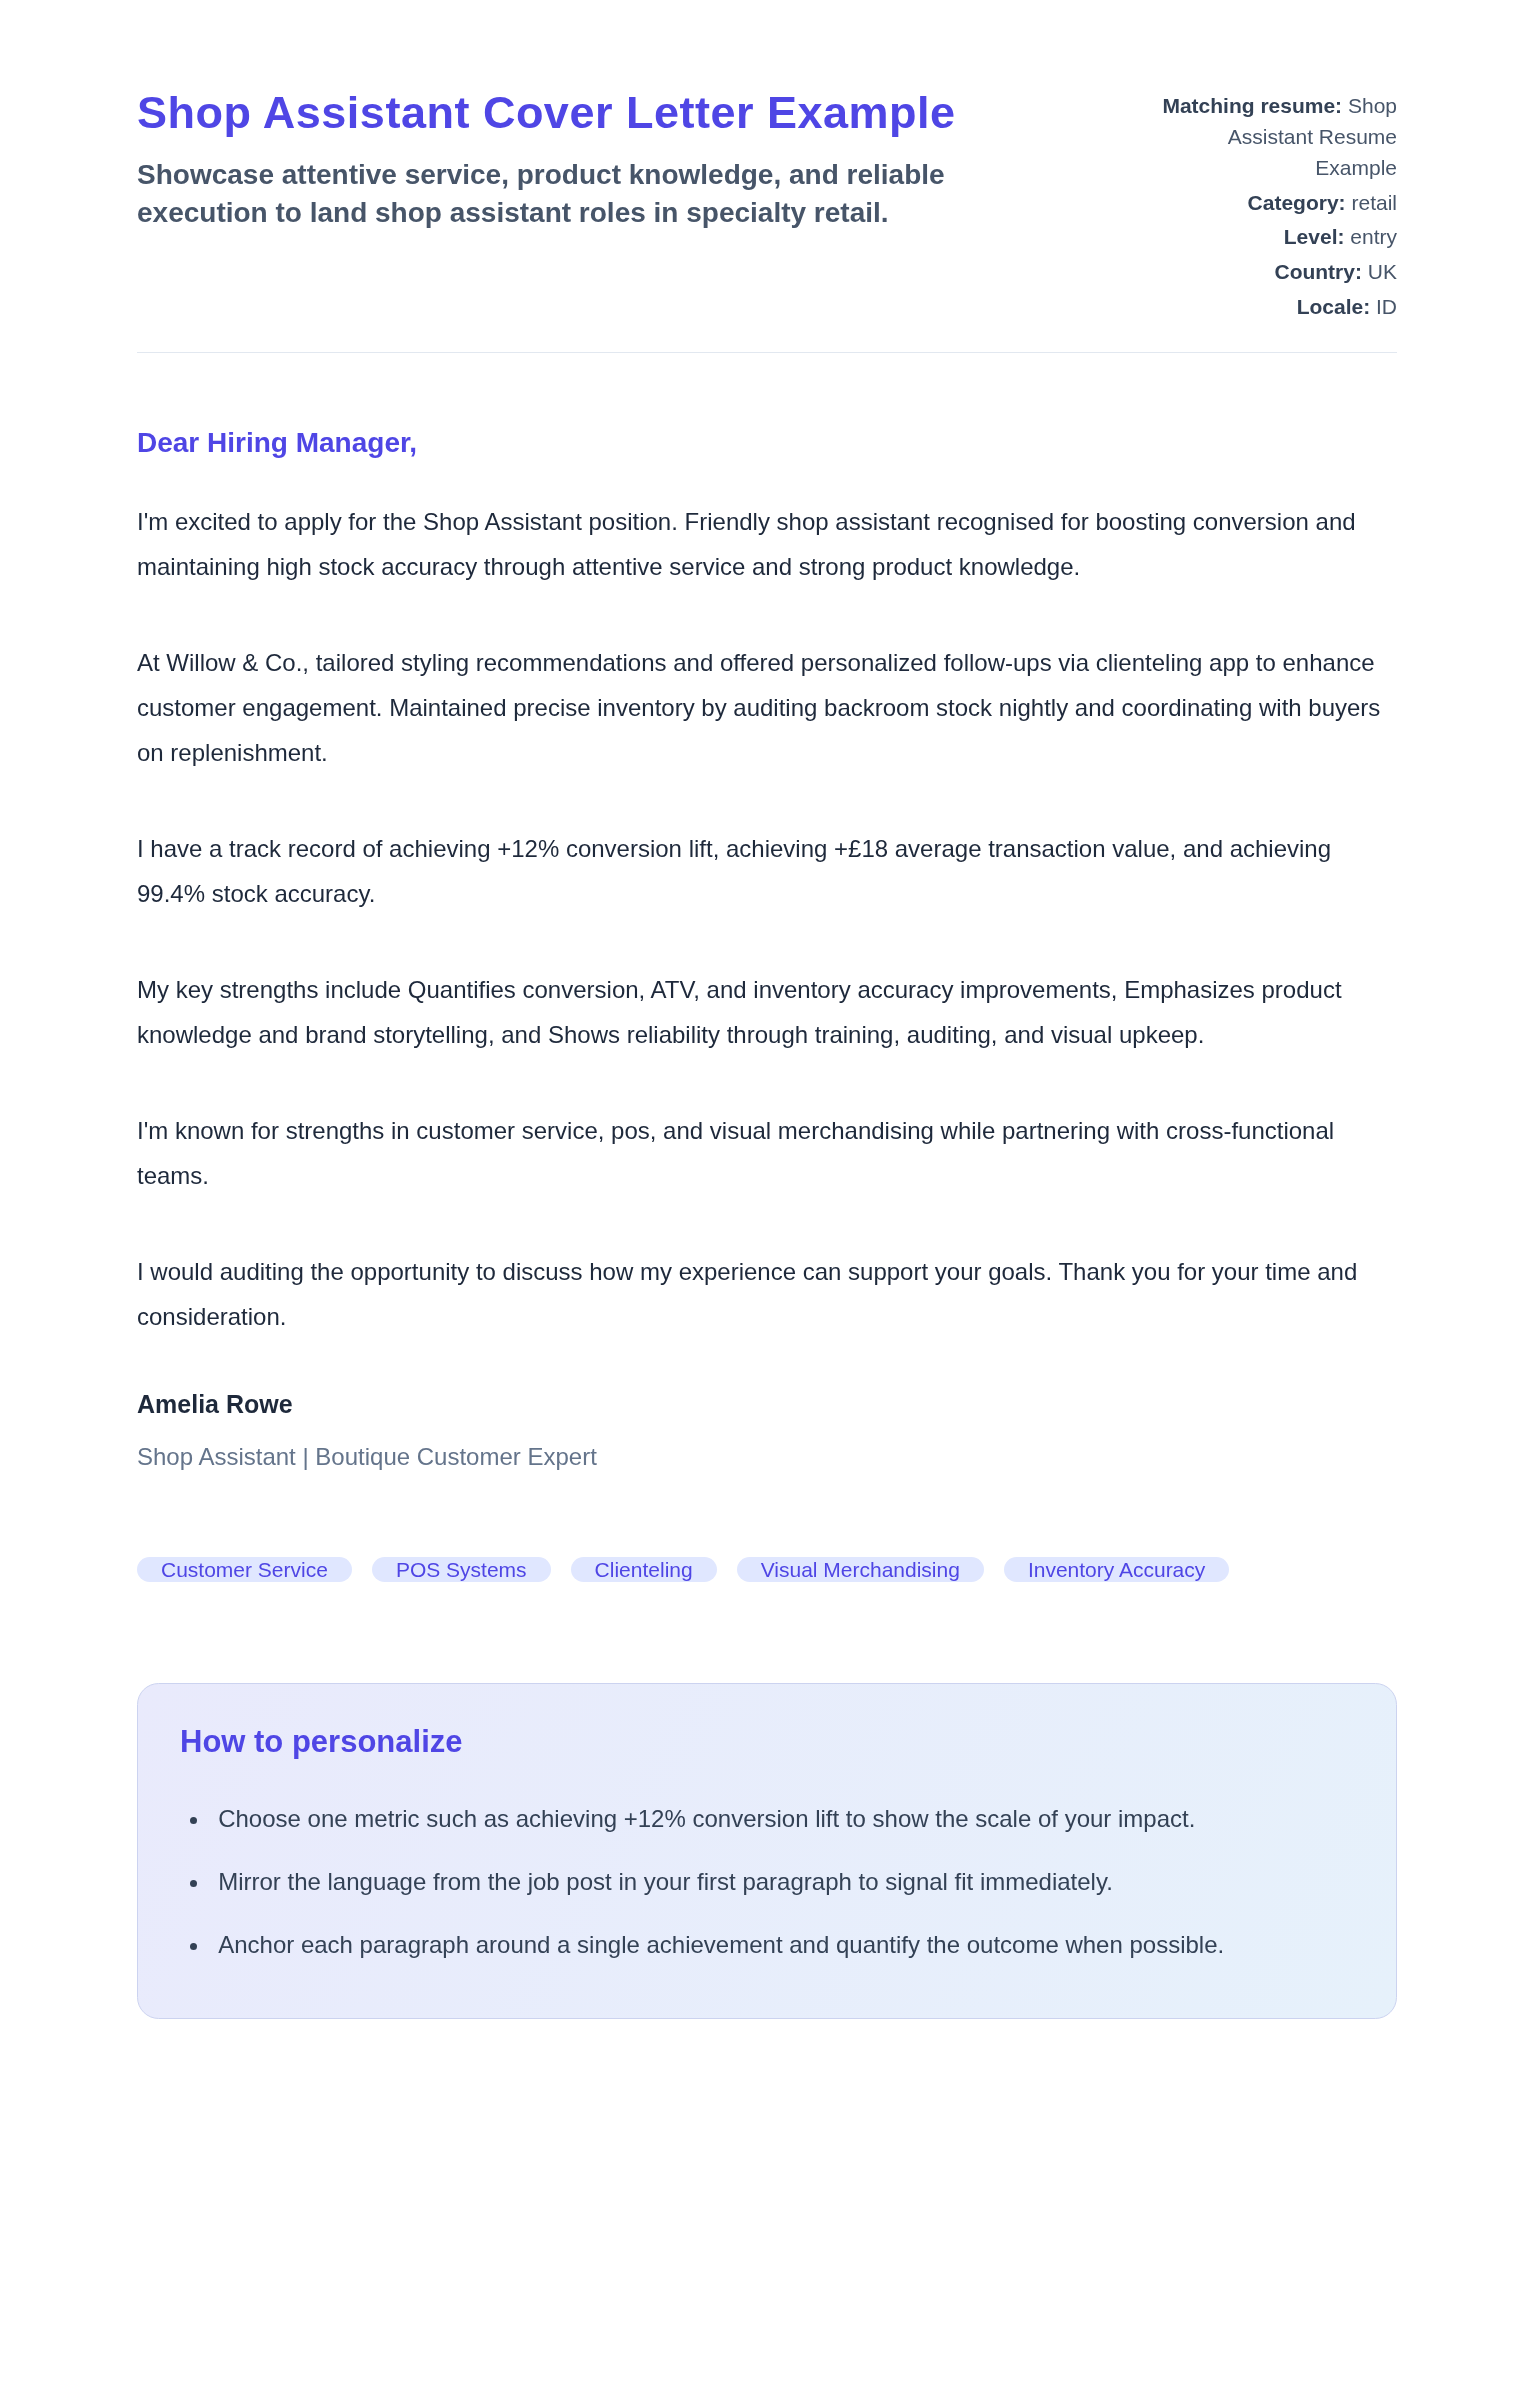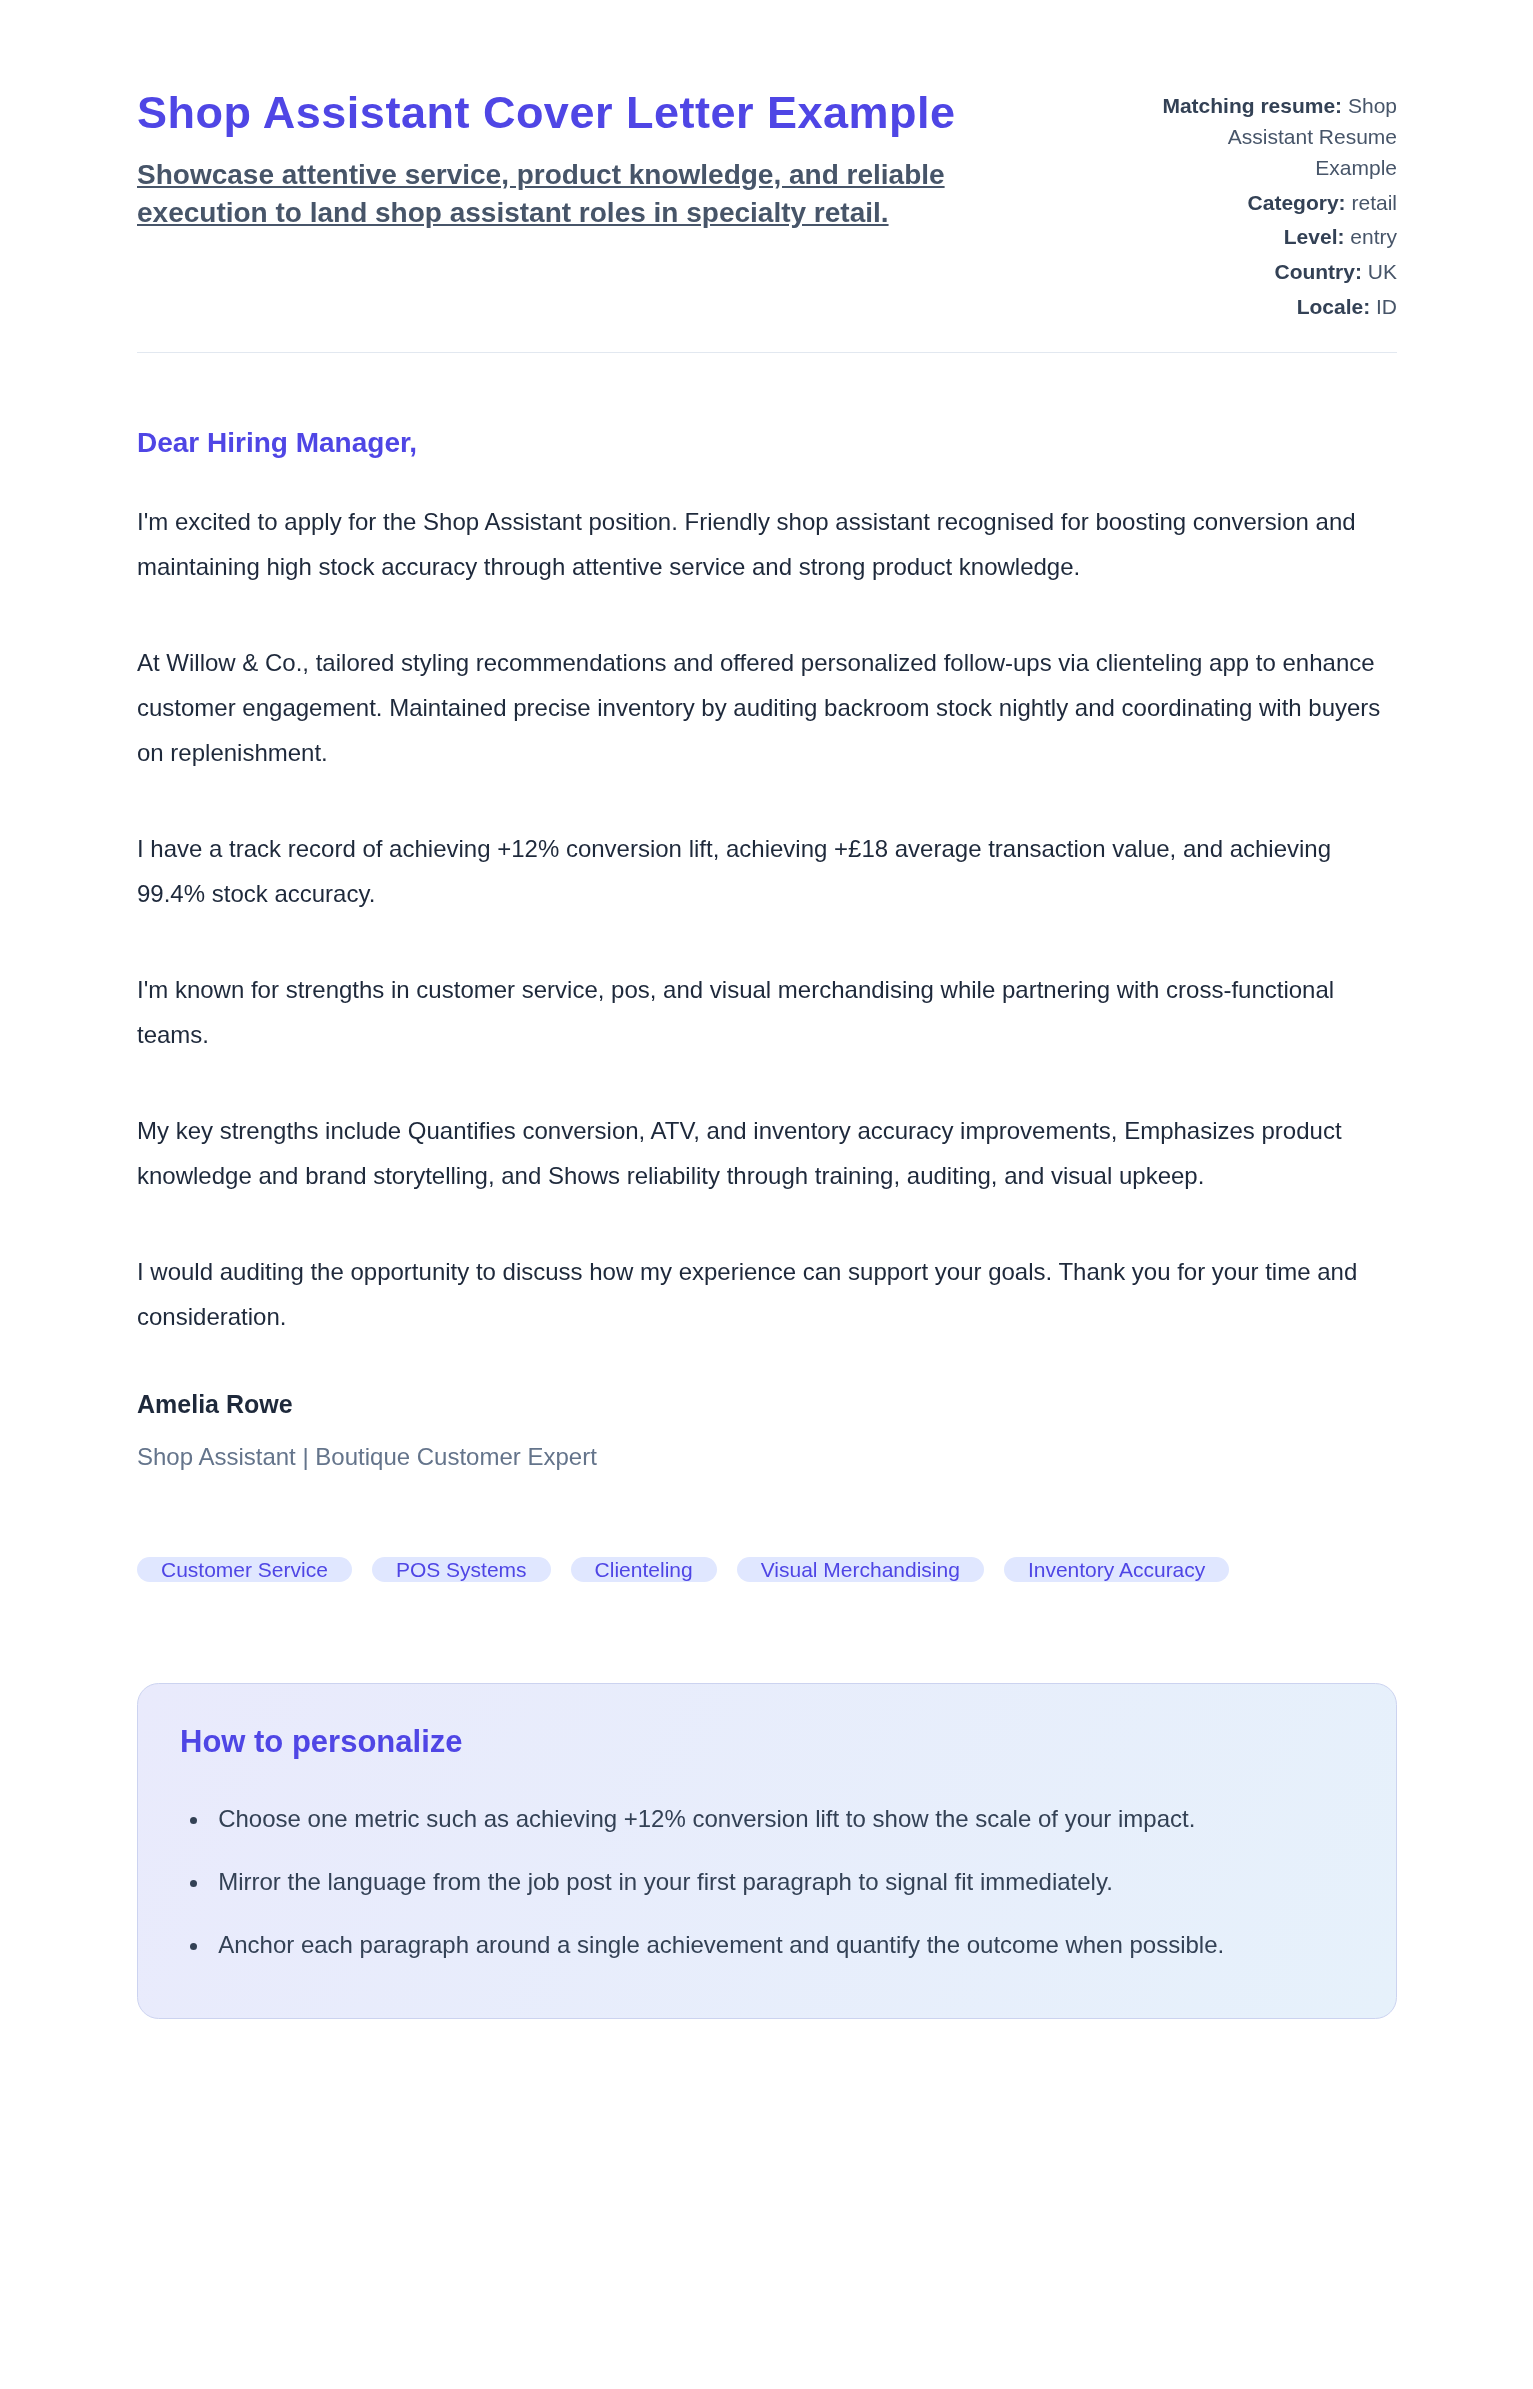--- a/index.html
+++ b/index.html
@@ -45,21 +45,20 @@
     font-weight:700;
     color:var(--accent);
     letter-spacing:0.5px;
   }
   .page-subtitle{
     margin-top:12.6px;
     font-size:28px;
     line-height:38px;
     font-weight:700;
     color:var(--subtitle);
-    text-decoration:underline;
   }
   .meta-panel{
     flex:0 0 244px;
     width:244px;
     text-align:right;
     font-size:21px;
     line-height:31px;
     color:var(--subtitle);
     padding-top:7.2px;
   }
@@ -170,22 +169,22 @@
       </div>
     </div>
   </div>
 
   <div class="letter">
     <div class="greeting">Dear Hiring Manager,</div>
 
     <p class="body-par">I'm excited to apply for the Shop Assistant position. Friendly shop assistant recognised for boosting conversion and maintaining high stock accuracy through attentive service and strong product knowledge.</p>
     <p class="body-par">At Willow &amp; Co., tailored styling recommendations and offered personalized follow-ups via clienteling app to enhance customer engagement. Maintained precise inventory by auditing backroom stock nightly and coordinating with buyers on replenishment.</p>
     <p class="body-par">I have a track record of achieving +12% conversion lift, achieving +£18 average transaction value, and achieving 99.4% stock accuracy.</p>
+    <p class="body-par">My key strengths include Quantifies conversion, ATV, and inventory accuracy improvements, Emphasizes product knowledge and brand storytelling, and Shows reliability through training, auditing, and visual upkeep.</p>
     <p class="body-par">I'm known for strengths in customer service, pos, and visual merchandising while partnering with cross-functional teams.</p>
-    <p class="body-par">My key strengths include Quantifies conversion, ATV, and inventory accuracy improvements, Emphasizes product knowledge and brand storytelling, and Shows reliability through training, auditing, and visual upkeep.</p>
     <p class="body-par">I would auditing the opportunity to discuss how my experience can support your goals. Thank you for your time and consideration.</p>
 
     <div class="signature">
       <div class="signature-name">Amelia Rowe</div>
       <div class="signature-role">Shop Assistant | Boutique Customer Expert</div>
     </div>
   </div>
 
   <div class="skill-tags">
     <span class="skill-tag-pill">Customer Service</span>

